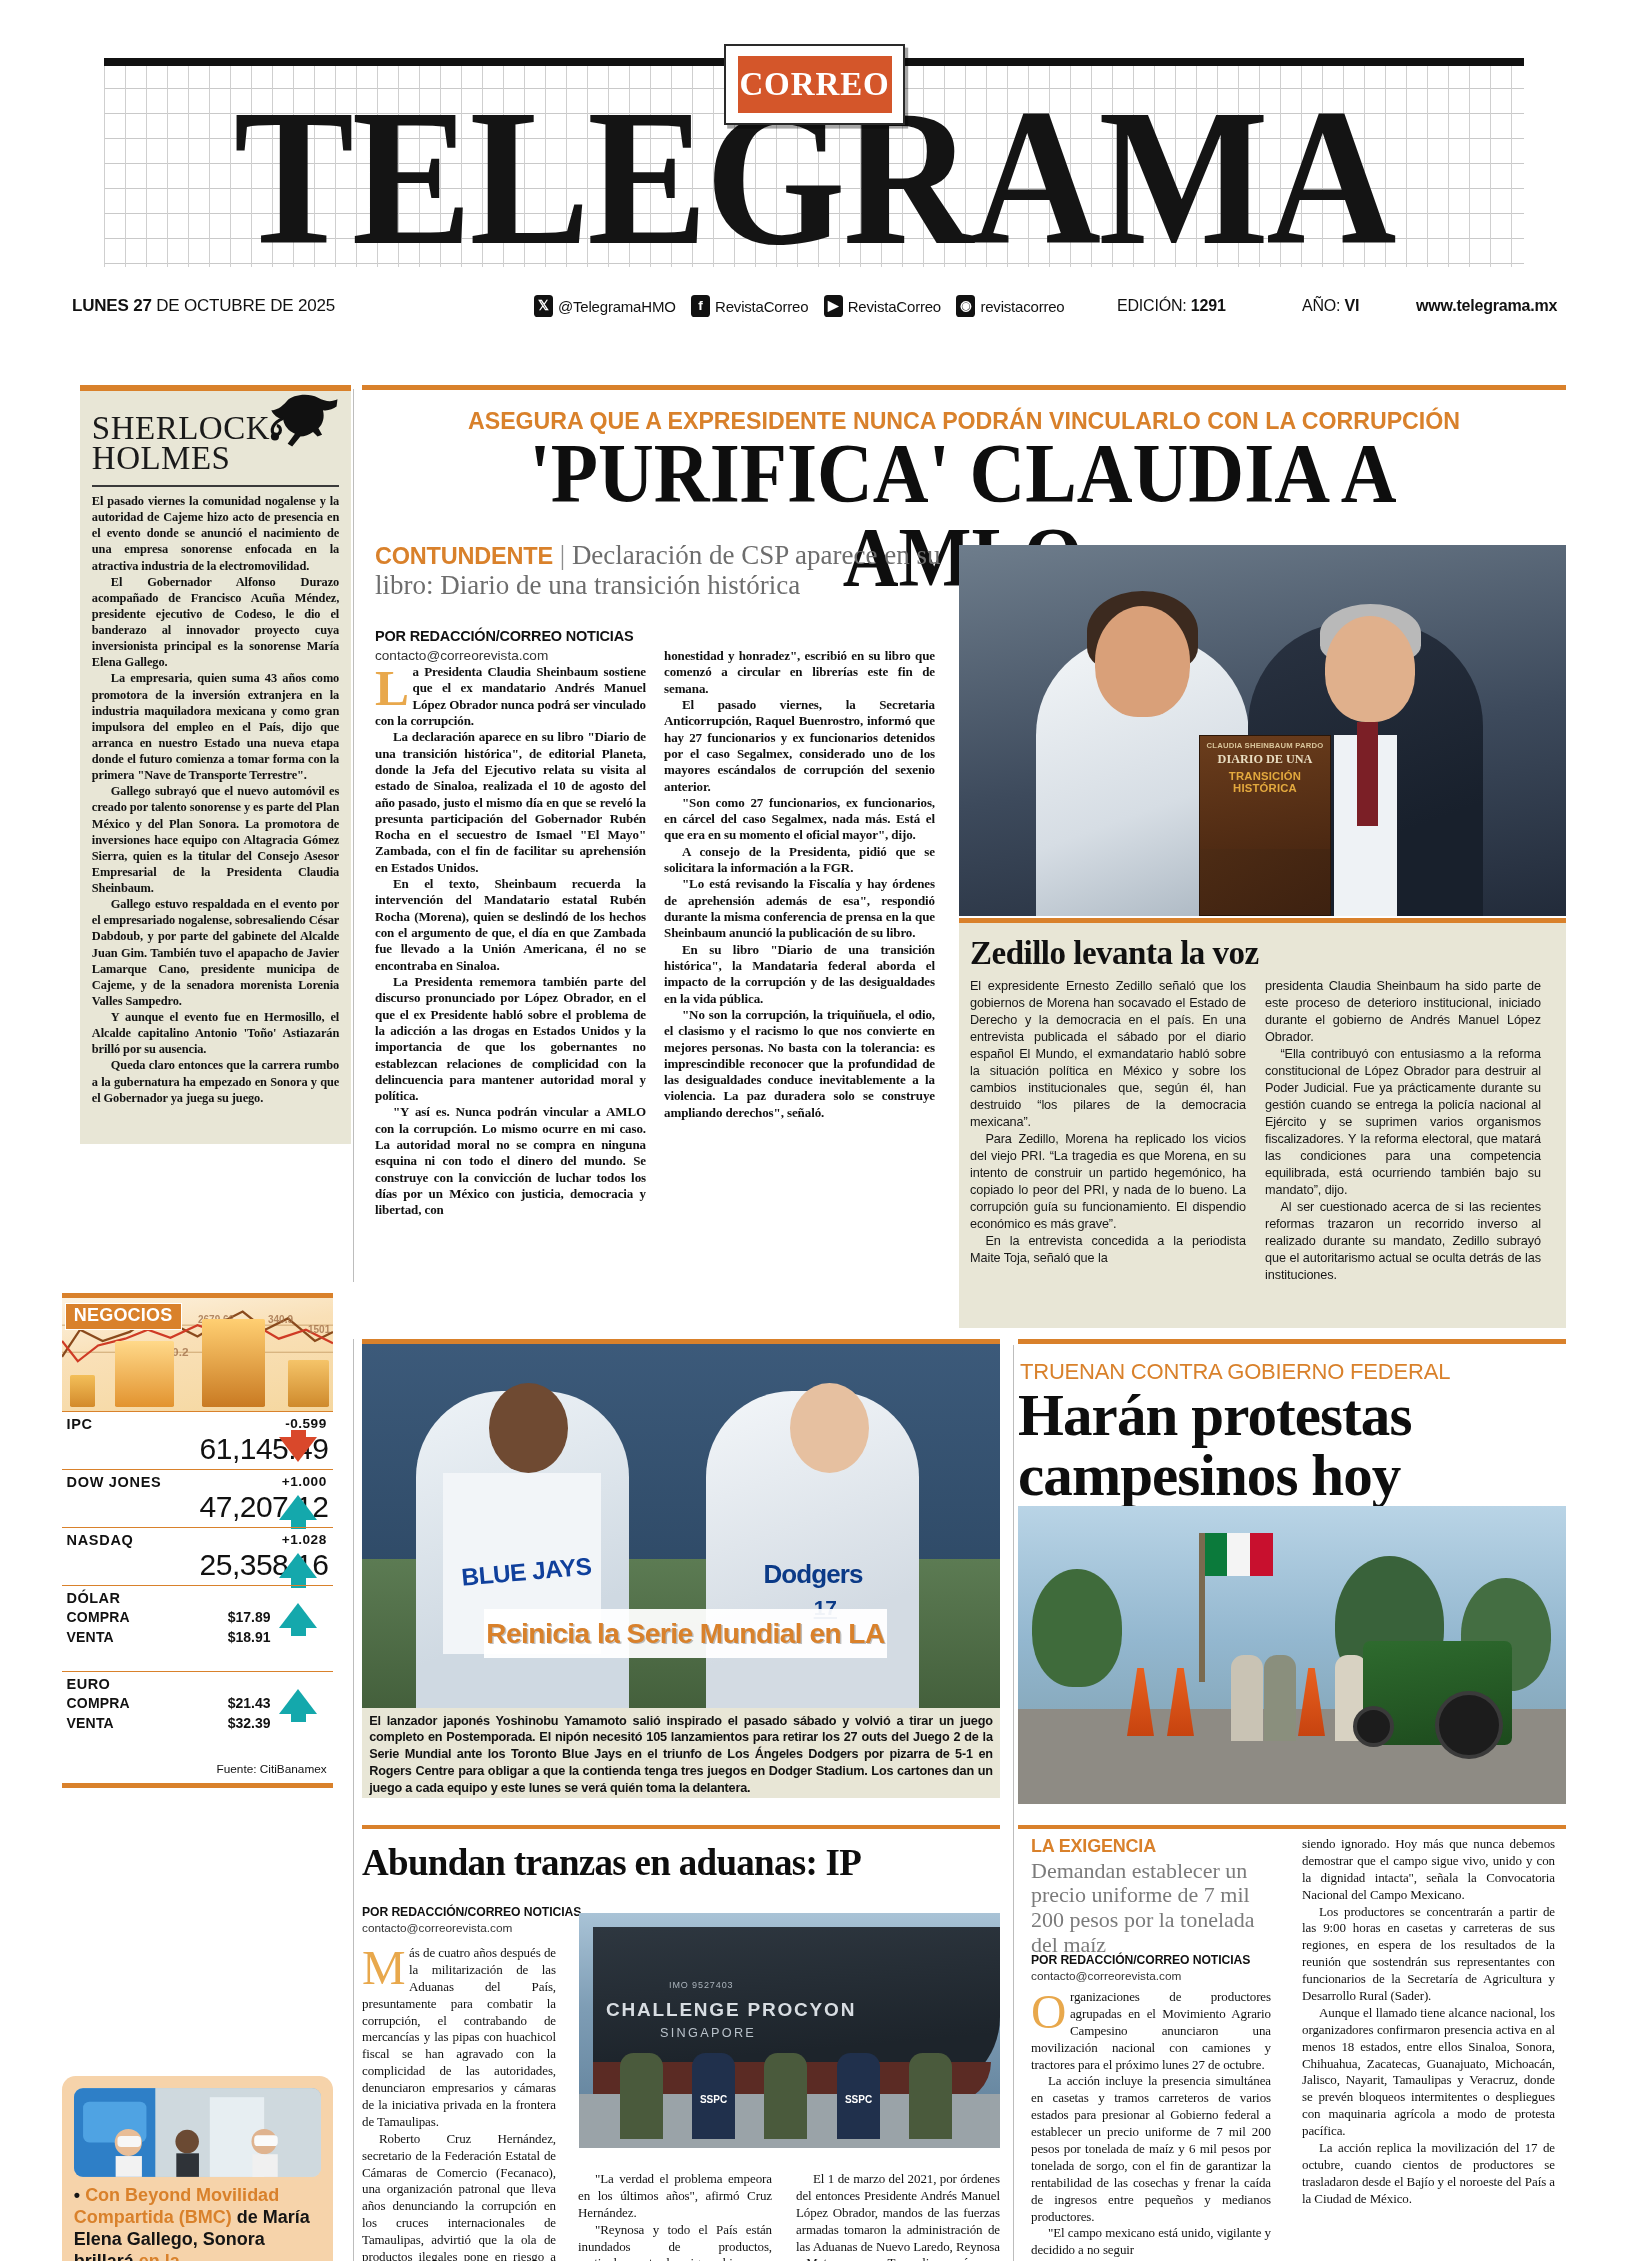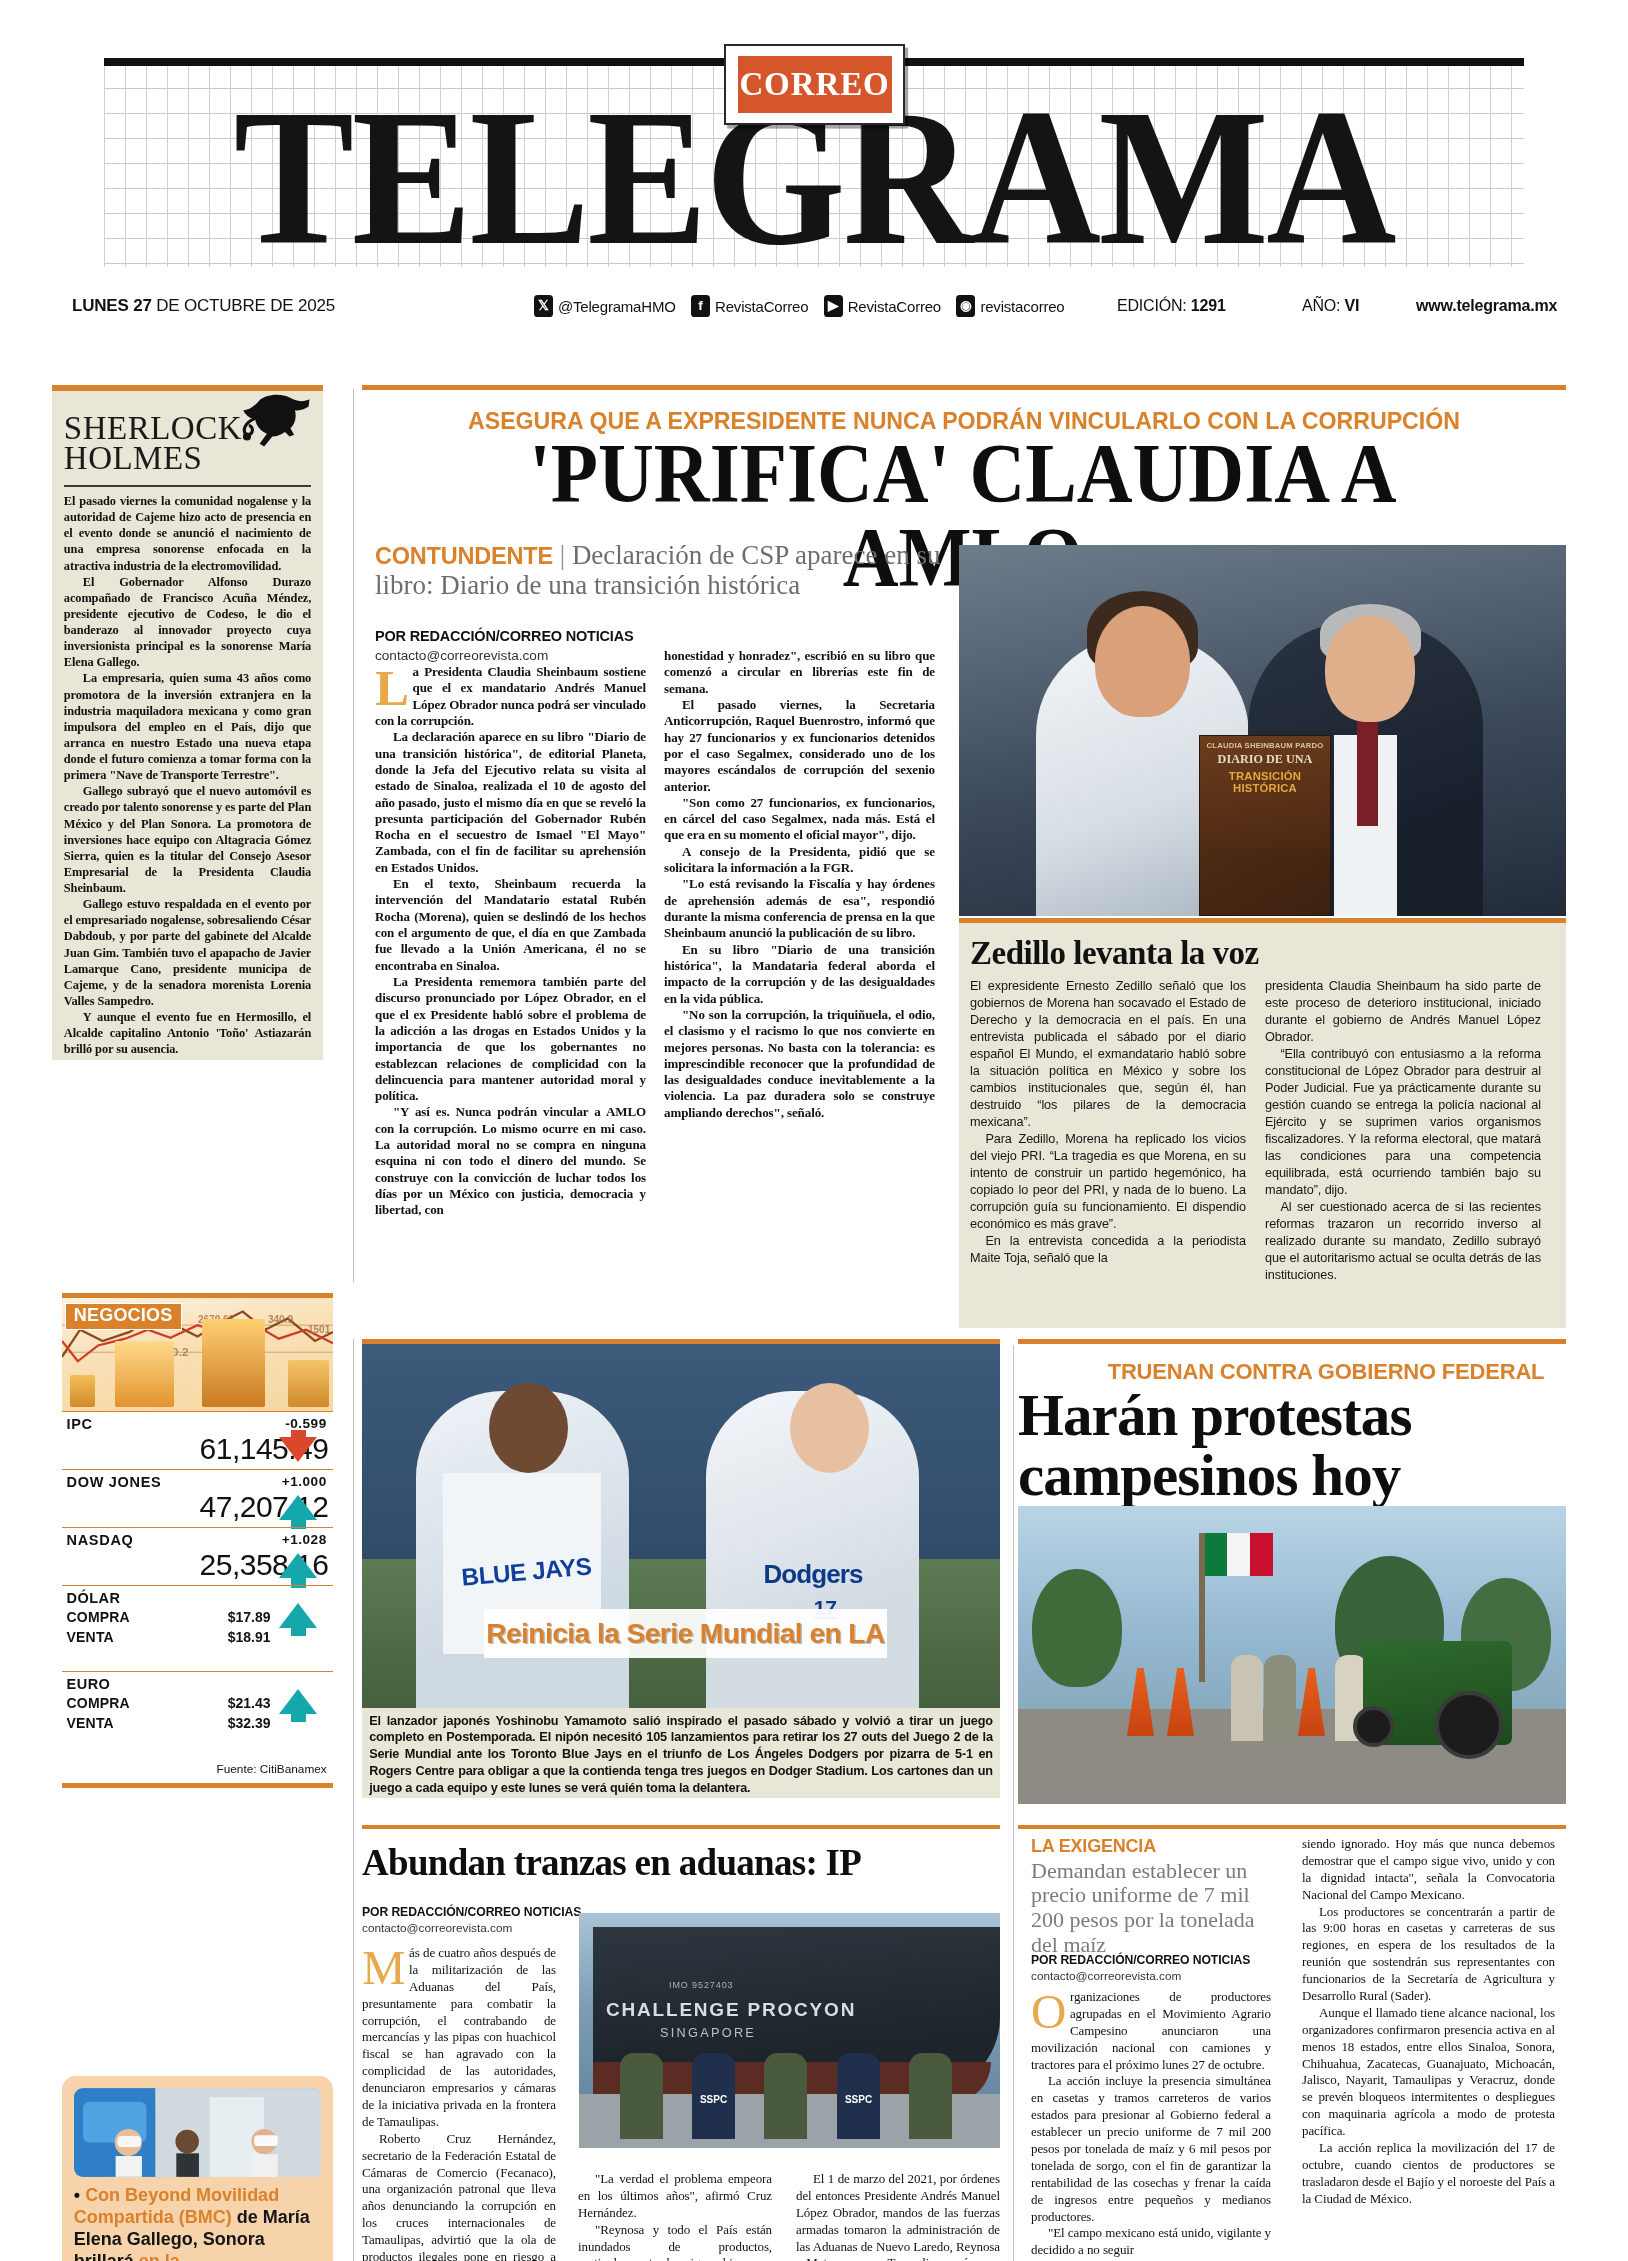--- a/index.html
+++ b/index.html
@@ -72,21 +72,21 @@
   .jvo-band { position: absolute; left: 104px; top: 336px; width: 1420px; height: 18px; }
   .jvo-line { position:absolute; left:0; width:1420px; height:2.3px; background:#9b3324; }
   .jvo-line.a { top: 0px; }
   .jvo-line.b { top: 7.2px; }
   .jvo-name { position:absolute; left:0; top: 12.7px; width:1420px; text-align:center;
     font-family:"Liberation Serif",serif; font-weight:bold; font-size:11.3px; color:#111;}
   .jvo-dog { position:absolute; left: 696px; top: -6.3px; width: 27px; height: 20px; }
 
   
   .sherlock {
-    position: absolute; left: 52px; top: 385px; width: 271px; height: 675px;
+    position: absolute; left: 80px; top: 385px; width: 271px; height: 759px;
     background: #e8e6d6;
     border-top: 6.3px solid #d9812b;
     padding: 13.6px 11.8px 4.5px 11.8px;
     overflow: hidden;
   }
   .sher-head { position: relative; height: 79px; }
   .sher-title {
     font-family: "Liberation Serif", serif; font-size: 33px; line-height: .92;
     color: #1a1a1a; letter-spacing: 0.5px; padding-top: 8.1px;
   }
@@ -324,23 +324,23 @@
   .ad-c3 { position:absolute; left: 796px; top: 2171px; width: 204px;
      font-family:"Liberation Serif",serif; font-size: 13px; line-height: 1.30; text-align: justify;
      color:#111; letter-spacing:-0.1px; }
   .ad-c1 p, .ad-c2 p, .ad-c3 p { text-indent: 17px; }
   .ad-c1 p.first { text-indent: 0; }
   .dropcap-m { float:left; font-family:"Liberation Serif",serif; font-size: 49px; line-height:.80;
      padding: 2.7px 3.6px 0 0; color:#e8a84c; }
 
   
   .camp-rule { position:absolute; left: 1018px; top: 1339px; width: 548px; height: 5px; background:#d9812b; }
-  .camp-kicker { position:absolute; left: 1052px; top: 1359px; width: 548px;
-     font-family:"Liberation Sans",sans-serif; font-weight:700; font-size: 22px; color:#d9812b;
-     letter-spacing:-0.2px;text-align:center; }
+  .camp-kicker { position:absolute; left: 1020px; top: 1359px; width: 548px;
+     font-family:"Liberation Sans",sans-serif; font-weight:400; font-size: 22px; color:#d9812b;
+     letter-spacing:-0.2px; }
   .camp-title { position:absolute; left: 1018px; top: 1385px; width: 548px;
      font-family:"Liberation Serif",serif; font-weight:bold; font-size: 59px; line-height:1.02;
      color:#0e0e0e; letter-spacing:-0.9px;}
   .camp-photo { position:absolute; left: 1018px; top: 1506px; width: 548px; height: 298px; overflow:hidden;
      background: linear-gradient(180deg,#b9d4e6 0%, #93b7cf 45%, #7a9aa8 100%); }
   .camp-road { position:absolute; left:0; bottom:0; width:548px; height: 95px; background:#8e8b84; }
   .camp-tree { position:absolute; border-radius: 50% 50% 45% 45%; }
   .camp-flag { position:absolute; left: 181px; top: 27px; width: 6.3px; height: 149px; background:#7a6a4f;}
   .camp-flag-c { position:absolute; left: 187px; top: 27px; width: 68px; height: 43px;
      background: linear-gradient(to right,#0b7a3b 0 33%, #f4f4f4 33% 66%, #c8102e 66% 100%);}

